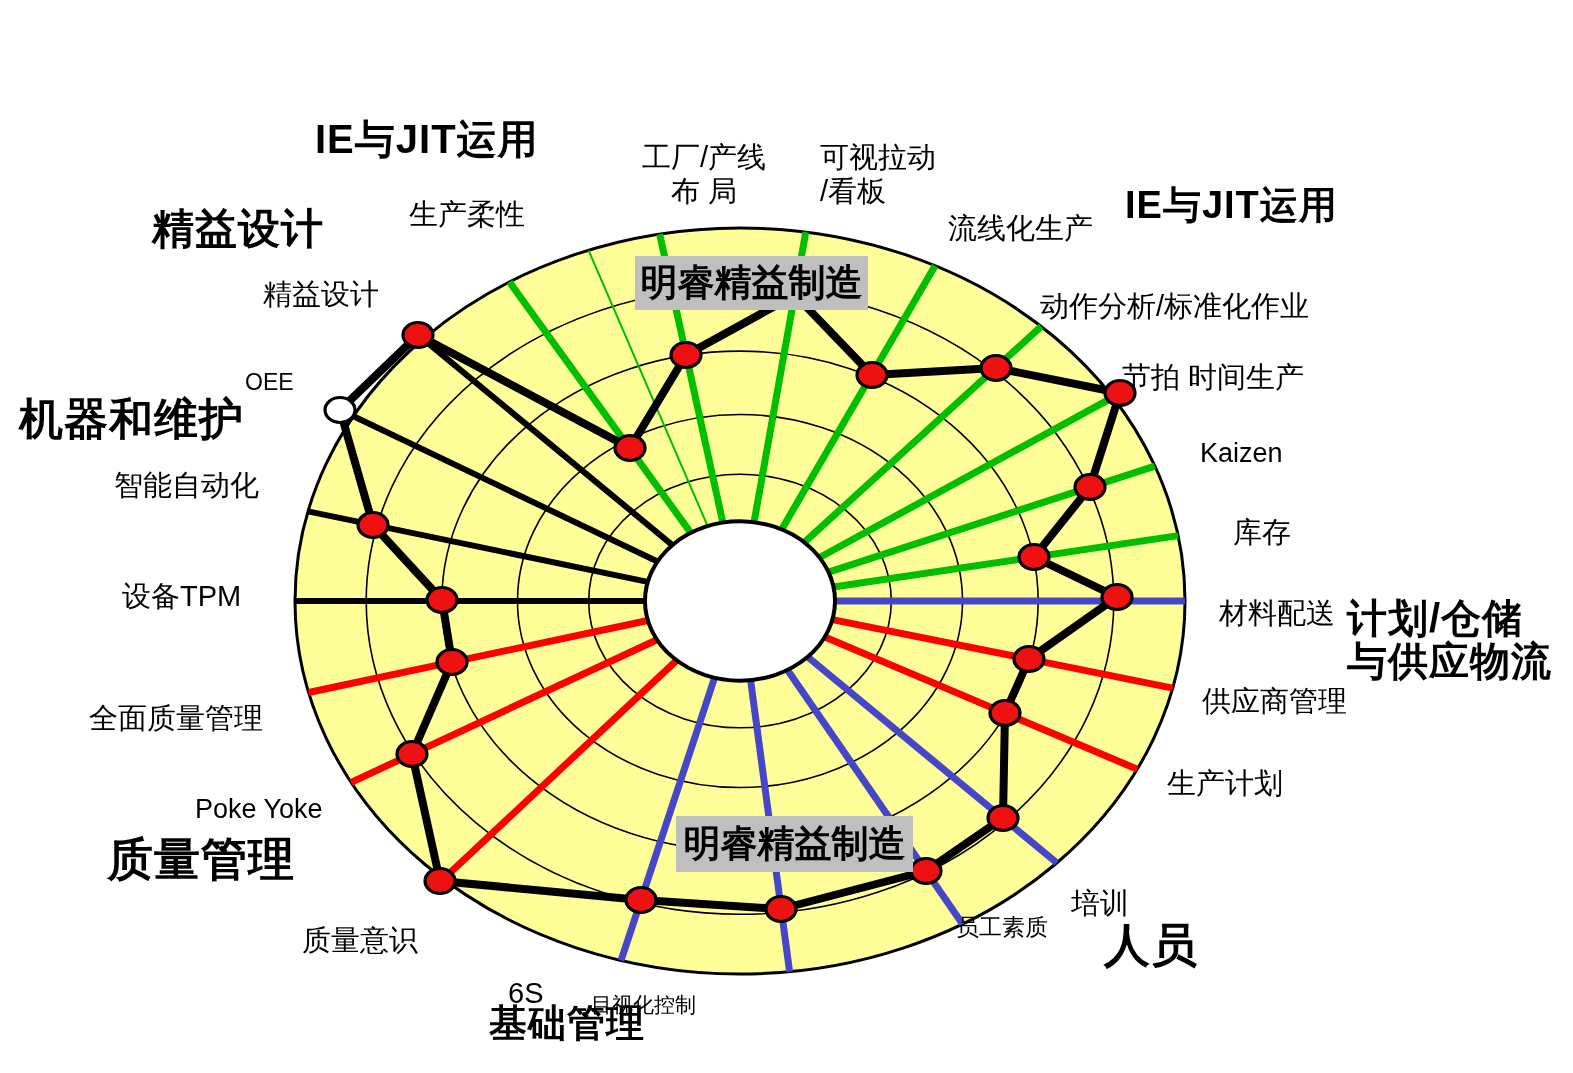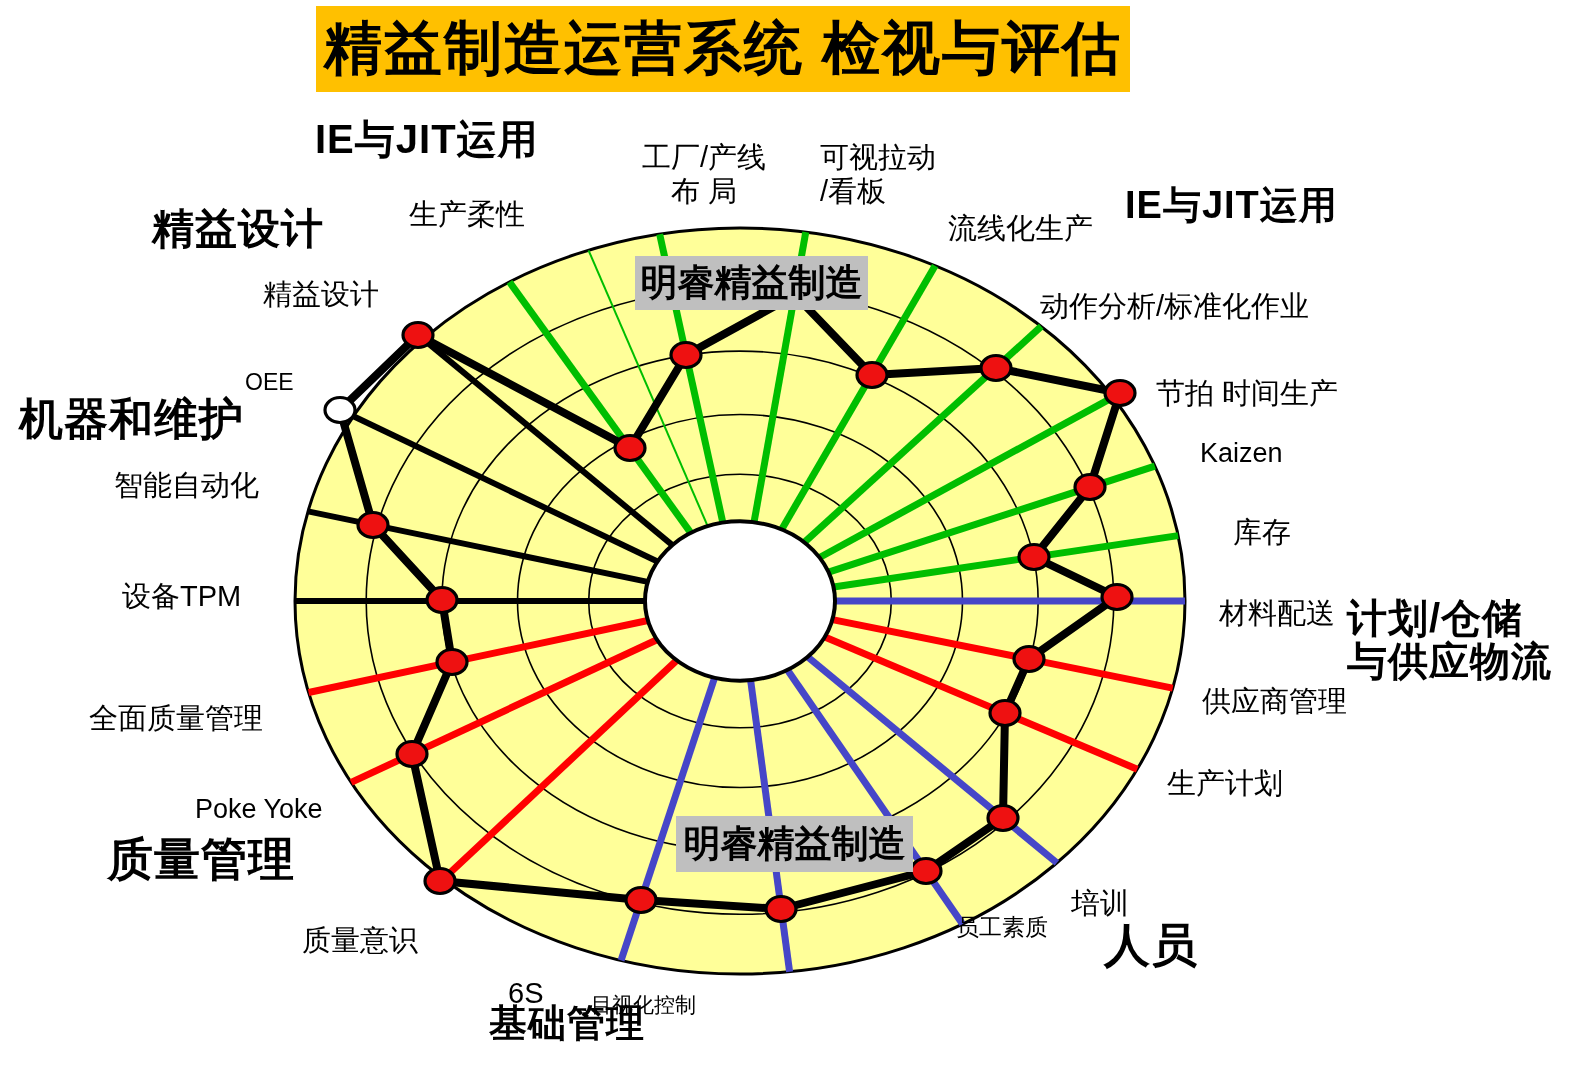--- a/index.html
+++ b/index.html
@@ -11,21 +11,20 @@
   #radar-svg{position:absolute;left:0;top:0;}
   .lbl{position:absolute;color:#000;white-space:pre-line;line-height:1.18;}
   .grp{font-weight:900;letter-spacing:1px;}
   .series-box{position:absolute;display:flex;align-items:center;justify-content:center;
               font-size:37px;font-weight:700;color:#000;margin-left:28px;}
 </style>
 </head>
 <body>
 
 <div id="stage">
-  <div id="title-bar" style="background: rgb(255, 192, 0);">精益制造运营系统 检视与评估</div>
   <svg id="radar-svg" width="1573" height="1073">
       <ellipse cx="740" cy="601" rx="445" ry="373" fill="#FFFF99" stroke="#000000" stroke-width="3"></ellipse>
       <ellipse cx="740" cy="601" rx="151.3" ry="126.82000000000001" fill="none" stroke="#000000" stroke-width="1.6"></ellipse>
       <ellipse cx="740" cy="601" rx="222.5" ry="186.5" fill="none" stroke="#000000" stroke-width="1.6"></ellipse>
       <ellipse cx="740" cy="601" rx="298.15000000000003" ry="249.91000000000003" fill="none" stroke="#000000" stroke-width="1.6"></ellipse>
       <ellipse cx="740" cy="601" rx="373.8" ry="313.32" fill="none" stroke="#000000" stroke-width="1.6"></ellipse>
       <line x1="672.3521854355104" y1="545.0836905482038" x2="423.1484095340065" y2="339.09691123280453" stroke="#000000" stroke-width="6"></line>
       <line x1="690.7835489069823" y1="532.882639459988" x2="509.47798082895713" y2="281.949130960131" stroke="#00BE00" stroke-width="7"></line>
       <line x1="722.8493273076074" y1="522.6727941360406" x2="659.6689803635009" y2="234.12784138660703" stroke="#00BE00" stroke-width="7"></line>
       <line x1="754.0430026278965" y1="522.2392272132421" x2="805.7751879526768" y2="232.09708296600502" stroke="#00BE00" stroke-width="7"></line>
@@ -77,21 +76,21 @@
       <div class="series-box" style="left: 607px; top: 256px; width: 233px; height: 54px; background: rgb(191, 191, 191);">明睿精益制造</div>
       <div class="series-box" style="left: 648px; top: 816px; width: 237px; height: 56px; background: rgb(191, 191, 191);">明睿精益制造</div>
       <div class="lbl" style="left: 263px; top: 277px; font-size: 29px;">精益设计</div>
       <div class="lbl" style="left: 409px; top: 197px; font-size: 29px;">生产柔性</div>
       <div class="lbl" style="left: 624px; top: 140px; font-size: 29px; text-align: center; width: 160px;">工厂/产线
 布 局</div>
       <div class="lbl" style="left: 820px; top: 140px; font-size: 29px;">可视拉动
 /看板</div>
       <div class="lbl" style="left: 948px; top: 211px; font-size: 29px;">流线化生产</div>
       <div class="lbl" style="left: 1040px; top: 289px; font-size: 29px;">动作分析/标准化作业</div>
-      <div class="lbl" style="left: 1122px; top: 376px; font-size: 29px; margin-left: 34px;">节拍 时间生产</div>
+      <div class="lbl" style="left: 1122px; top: 360px; font-size: 29px;">节拍 时间生产</div>
       <div class="lbl" style="left: 1200px; top: 438px; font-size: 27px;">Kaizen</div>
       <div class="lbl" style="left: 1233px; top: 515px; font-size: 29px;">库存</div>
       <div class="lbl" style="left: 1219px; top: 596px; font-size: 29px;">材料配送</div>
       <div class="lbl" style="left: 1202px; top: 684px; font-size: 29px;">供应商管理</div>
       <div class="lbl" style="left: 1167px; top: 766px; font-size: 29px;">生产计划</div>
       <div class="lbl" style="left: 1071px; top: 886px; font-size: 29px;">培训</div>
       <div class="lbl" style="left: 956px; top: 914px; font-size: 23px;">员工素质</div>
       <div class="lbl" style="left: 591px; top: 993px; font-size: 21px;">目视化控制</div>
       <div class="lbl" style="left: 508px; top: 976px; font-size: 29px;">6S</div>
       <div class="lbl" style="left: 302px; top: 923px; font-size: 29px;">质量意识</div>

